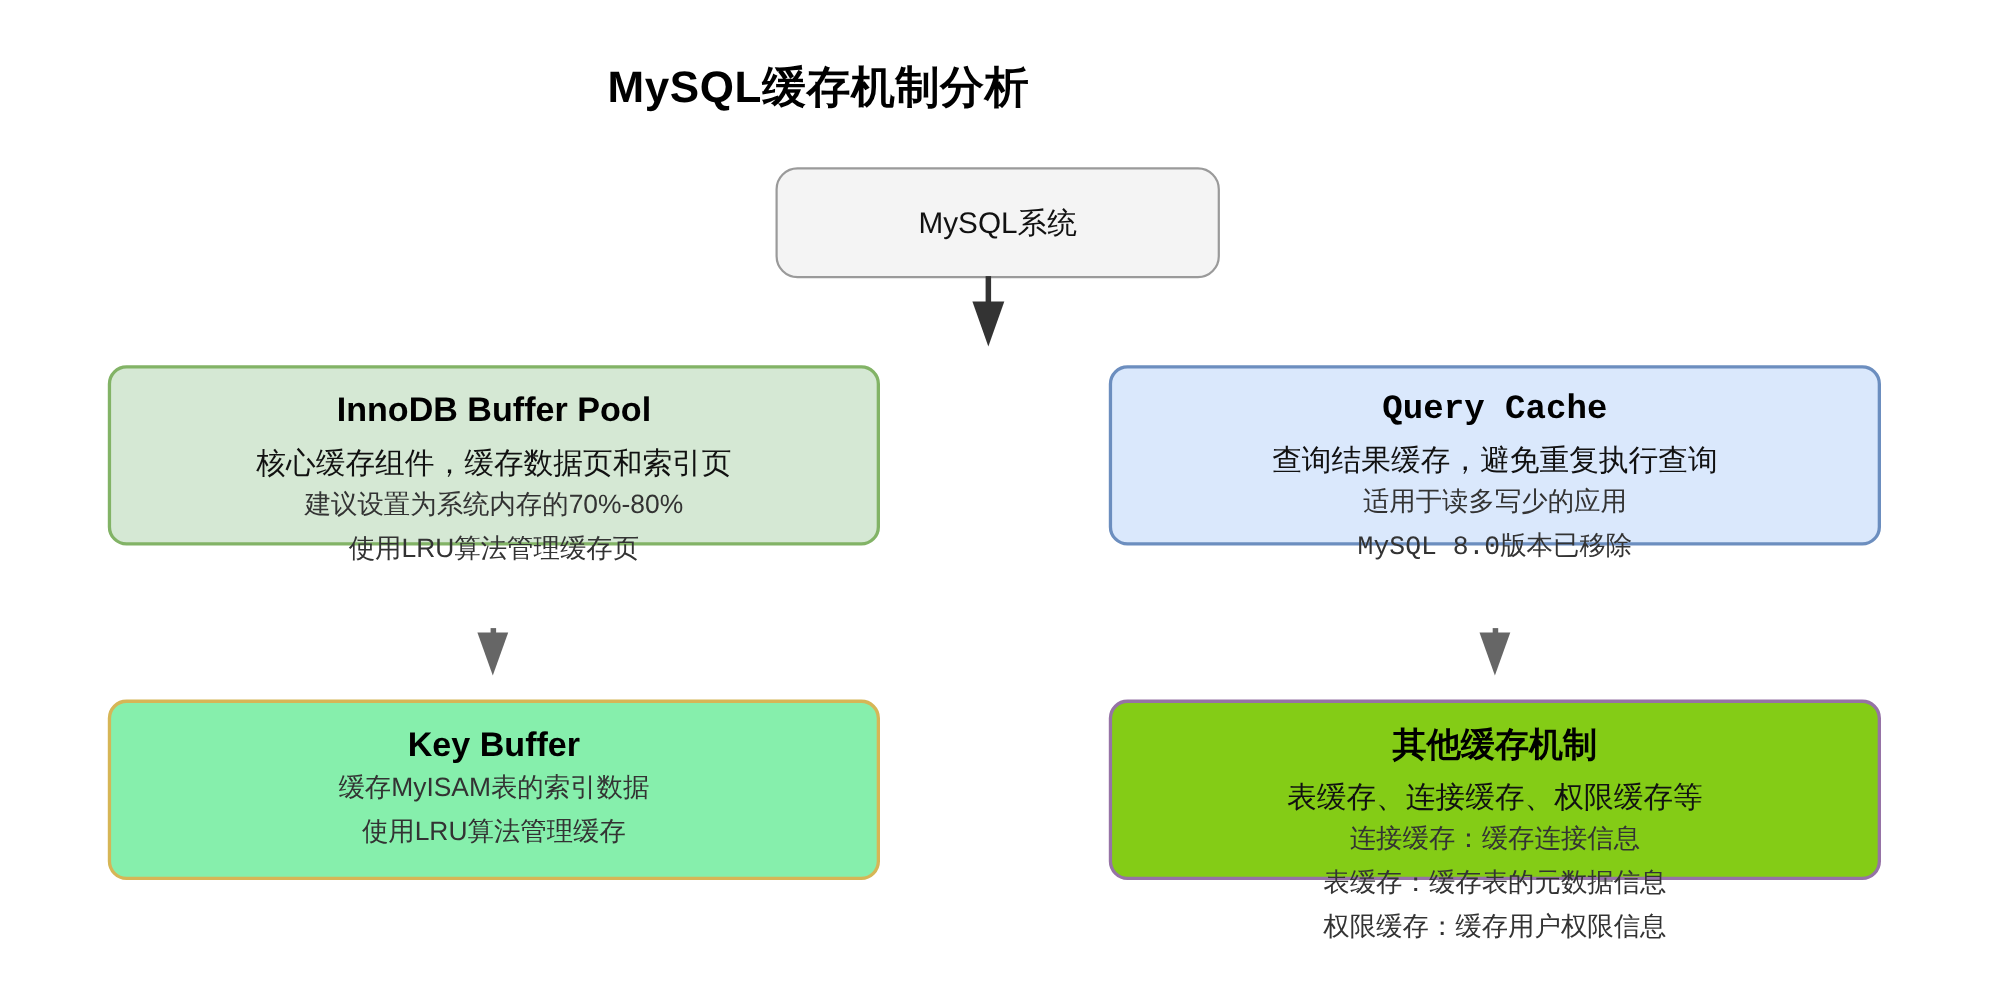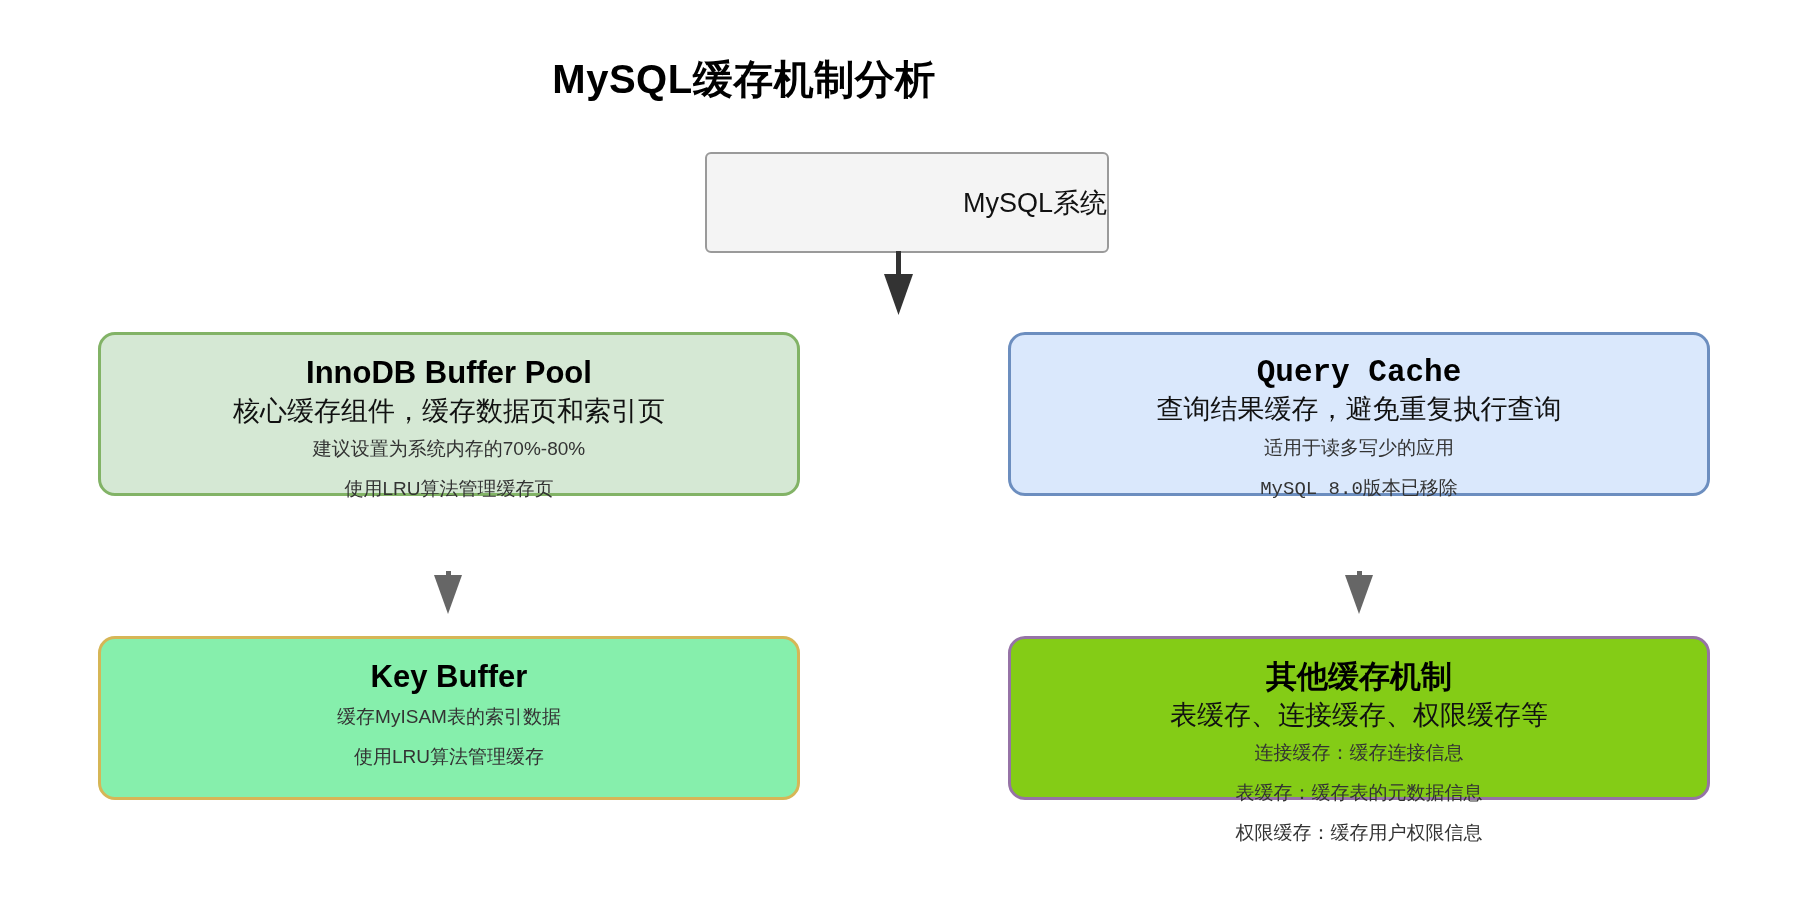--- a/index.html
+++ b/index.html
@@ -1,28 +1,28 @@
 <!DOCTYPE html>
 <html><head>
 <meta charset="utf-8">
 <style>
   html, body { margin:0; padding:0; background:#ffffff; }
   body { width:1816px; height:908px; position:relative; overflow:hidden;
          font-family:"Liberation Sans","DejaVu Sans",sans-serif; color:#000; }
   .title { position:absolute; left:0; width:1488px; top:52px; text-align:center;
            font-size:40px; font-weight:bold; letter-spacing:0.5px; }
   .sysbox { position:absolute; left:705px; top:152px; width:400px; height:97px;
-            background:#f4f4f4; border:2px solid #9a9a9a; border-radius:6px;
-            display:flex; align-items:center; justify-content:flex-end;
+            background:#f4f4f4; border:2px solid #9a9a9a; border-radius:20px;
+            display:flex; align-items:center; justify-content:center;
             font-size:27px; color:#111; }
   .card { position:absolute; width:702px; height:164px; border:3px solid; border-radius:17px;
           box-sizing:border-box; text-align:center; }
   .card .ctitle { font-size:31px; font-weight:bold; margin-top:18px; line-height:40px; color:#000; }
-  .card .csub { font-size:27px; line-height:36px; color:#111; }
-  .card .cline { font-size:19px; line-height:40px; color:#333; }
+  .card .csub { font-size:27px; margin-top:10px; line-height:36px; color:#111; }
+  .card .cline { font-size:24px; line-height:40px; color:#333; }
   .card .cline:first-of-type { margin-top:4px; }
   .green  { left:98px;  top:332px; background:#d5e8d4; border-color:#82b366; }
   .blue   { left:1008px; top:332px; background:#dae8fc; border-color:#6c8ebf;font-family:Liberation Mono, monospace; }
   .yellow { left:98px;  top:636px; background:#86efac; border-color:#d6b656; }
   .purple { left:1008px; top:636px; background:#84cc16; border-color:#9673a6; }
   svg.arrows { position:absolute; left:0; top:0; width:1816px; height:908px; pointer-events:none; }
 </style>
 </head>
 <body>
 

